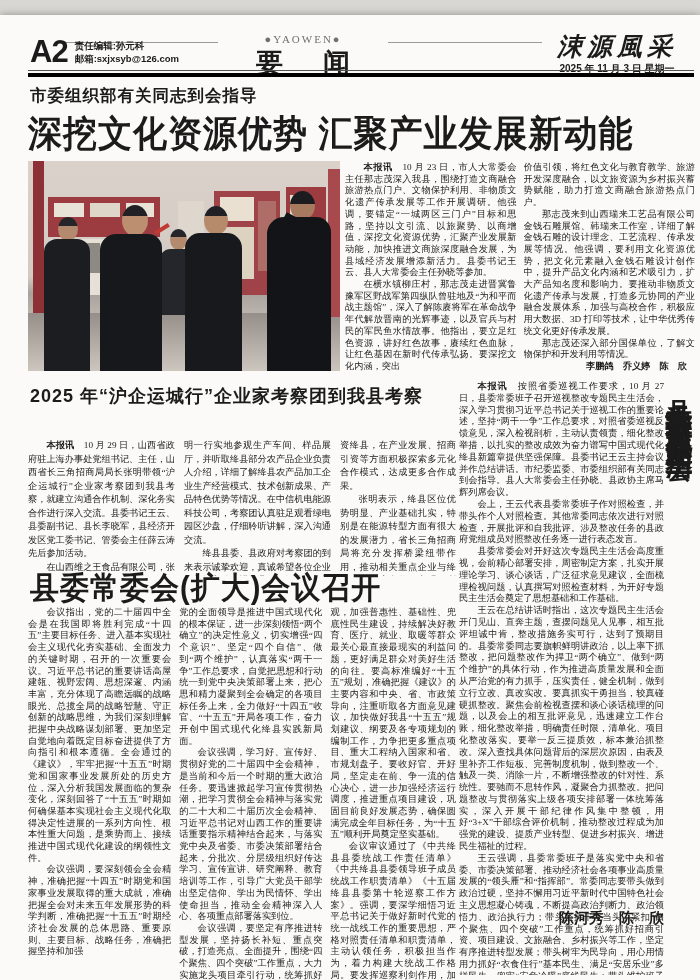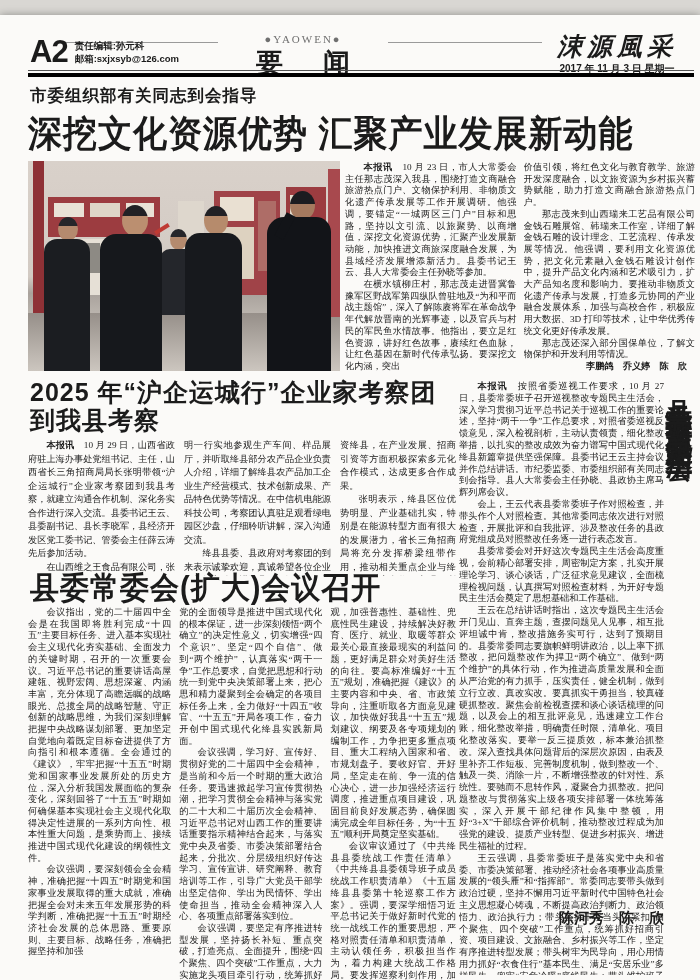--- a/index.html
+++ b/index.html
@@ -31,21 +31,21 @@
   .ph{position:absolute;}
   .body-txt{text-align:justify;font-size:9.2px;}
   .body-txt p{margin:0;text-indent:2em;}
   .body-txt p.cont{text-indent:0;}
   .lead{font-weight:700;}
   .art1-cols{position:absolute;left:345px;top:147px;width:350px;height:212px;display:flex;gap:7px;}
   .art1-cols .col{width:172px;height:212px;overflow:hidden;line-height:11.7px;}
   .byline{text-align:right;font-weight:700;padding-right:8px;}
   
   .headline2{position:absolute;left:30px;top:363px;width:420px;font-family:"Liberation Sans",sans-serif;
-             font-weight:900;font-size:25px;line-height:28px;letter-spacing:1px;}
+             font-weight:900;font-size:18px;line-height:36px;letter-spacing:1px;}
   .art2-cols{position:absolute;left:28px;top:424px;width:428px;height:137px;display:flex;gap:9px;}
   .art2-cols .col{height:137px;overflow:hidden;line-height:13.5px;}
   .art2-cols .c1,.art2-cols .c2{width:147px;}
   .art2-cols .c3{width:116px;}
   
   .headline3{position:absolute;left:30px;top:553px;width:425px;font-family:"Liberation Sans",sans-serif;
              font-weight:900;font-size:29px;letter-spacing:1px;white-space:nowrap;transform:scaleY(1.05);transform-origin:top left;}
   .art3-cols{position:absolute;left:28px;top:592px;width:428px;height:384px;display:flex;gap:8px;}
   .art3-cols .col{height:384px;overflow:hidden;line-height:11.7px;}
   .art3-cols .c1,.art3-cols .c2{width:146px;}
@@ -75,21 +75,21 @@
   <div class="hdr-center">
     <div class="pinyin-row">
       <span>●YAO</span>
       <span>WEN●</span>
     </div>
     <div class="sec-cn">要闻</div>
   </div>
 
   <div class="hdr-right">
     <div class="masthead">涑源風采</div>
-    <div class="dateline">2017 年 11 月 3 日  星期一</div>
+    <div class="dateline">2025 年 11 月 3 日  星期一</div>
   </div>
 
   <div class="rule-thin"></div>
   <div class="rule-thick"></div>
 
   <div class="kicker">市委组织部有关同志到会指导</div>
   <div class="headline1">深挖文化资源优势 汇聚产业发展新动能</div>
 
   <div class="photo">
     <div class="ph" style="left:0;bottom:0;width:100%;height:58px;background:linear-gradient(#968f89,#ccc6bf);"></div>

